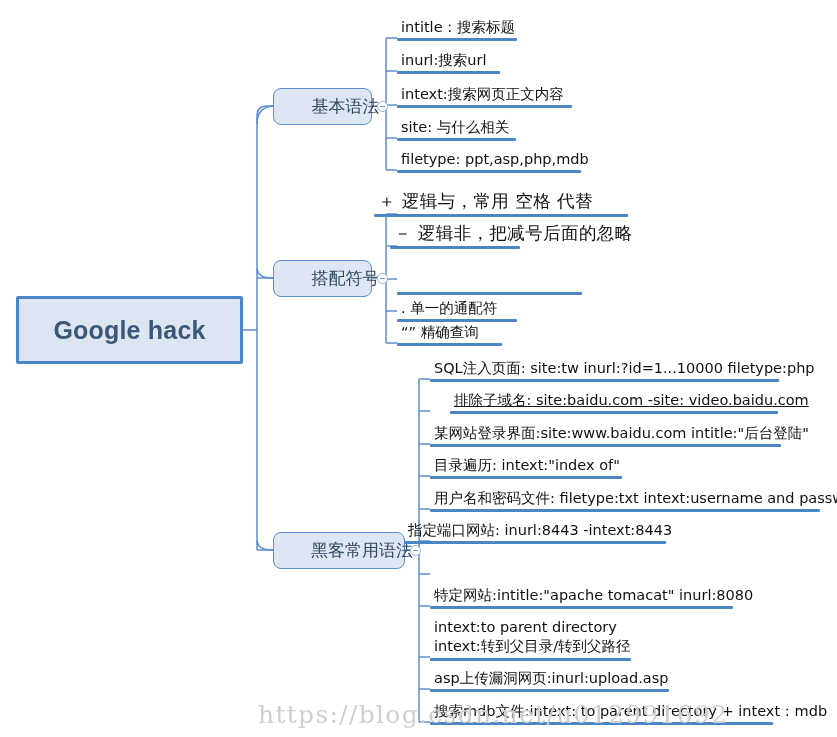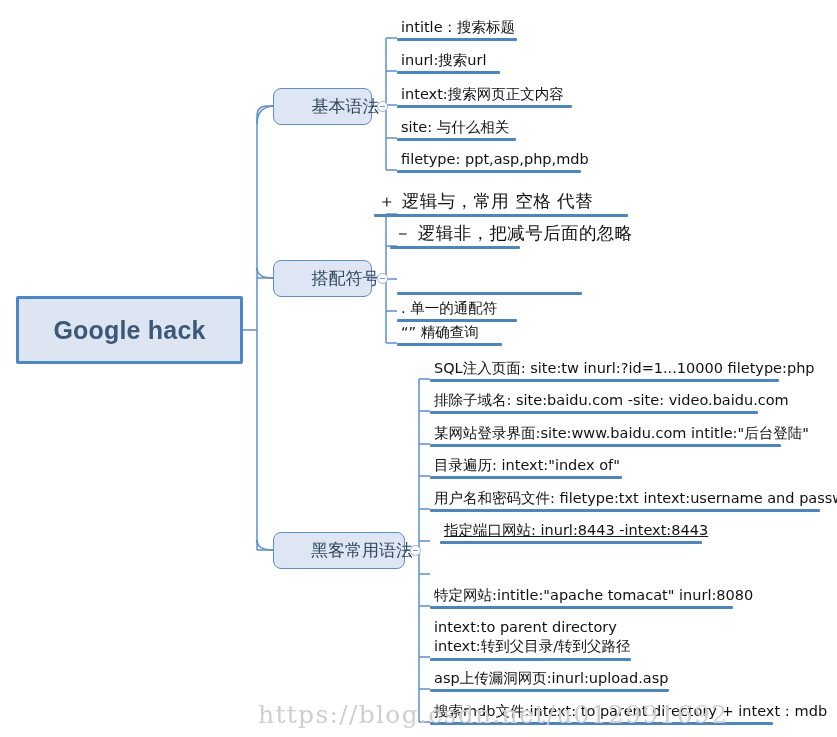--- a/index.html
+++ b/index.html
@@ -223,37 +223,37 @@
 
   <div class="branch-node" style="left:273px; top:532px; width:132px; height:37px;text-align:right;">
     <span class="branch-label">黑客常用语法</span>
   </div>
   <div class="collapse-marker" style="left:410px; top:545px;"></div>
 
   <div class="leaf" style="left:430px; top:360px;">
     <span class="leaf-text">SQL注入页面: site:tw inurl:?id=1...10000 filetype:php</span>
     <span class="leaf-underline" style="width:349px;"></span>
   </div>
-  <div class="leaf" style="left:430px; top:392px;">
+  <div class="leaf" style="left:450px; top:392px;text-decoration:underline;">
     <span class="leaf-text">排除子域名: site:baidu.com -site: video.baidu.com</span>
     <span class="leaf-underline" style="width:328px;"></span>
   </div>
   <div class="leaf" style="left:430px; top:425px;">
     <span class="leaf-text">某网站登录界面:site:www.baidu.com intitle:"后台登陆"</span>
     <span class="leaf-underline" style="width:351px;"></span>
   </div>
   <div class="leaf" style="left:430px; top:457px;">
     <span class="leaf-text">目录遍历: intext:"index of"</span>
     <span class="leaf-underline" style="width:192px;"></span>
   </div>
   <div class="leaf" style="left:430px; top:490px;">
     <span class="leaf-text">用户名和密码文件: filetype:txt intext:username and password</span>
     <span class="leaf-underline" style="width:390px;"></span>
   </div>
-  <div class="leaf" style="left:440px; top:522px;text-decoration:underline;">
+  <div class="leaf" style="left:404px; top:522px;">
     <span class="leaf-text">指定端口网站: inurl:8443 -intext:8443</span>
     <span class="leaf-underline" style="width:262px;"></span>
   </div>
   <div class="leaf" style="left:430px; top:587px;">
     <span class="leaf-text">特定网站:intitle:"apache tomacat" inurl:8080</span>
     <span class="leaf-underline" style="width:303px;"></span>
   </div>
   <div class="leaf two-line" style="left:430px; top:618px;">
     <span class="leaf-text" style="white-space:pre;">intext:to parent directory
 intext:转到父目录/转到父路径</span>

